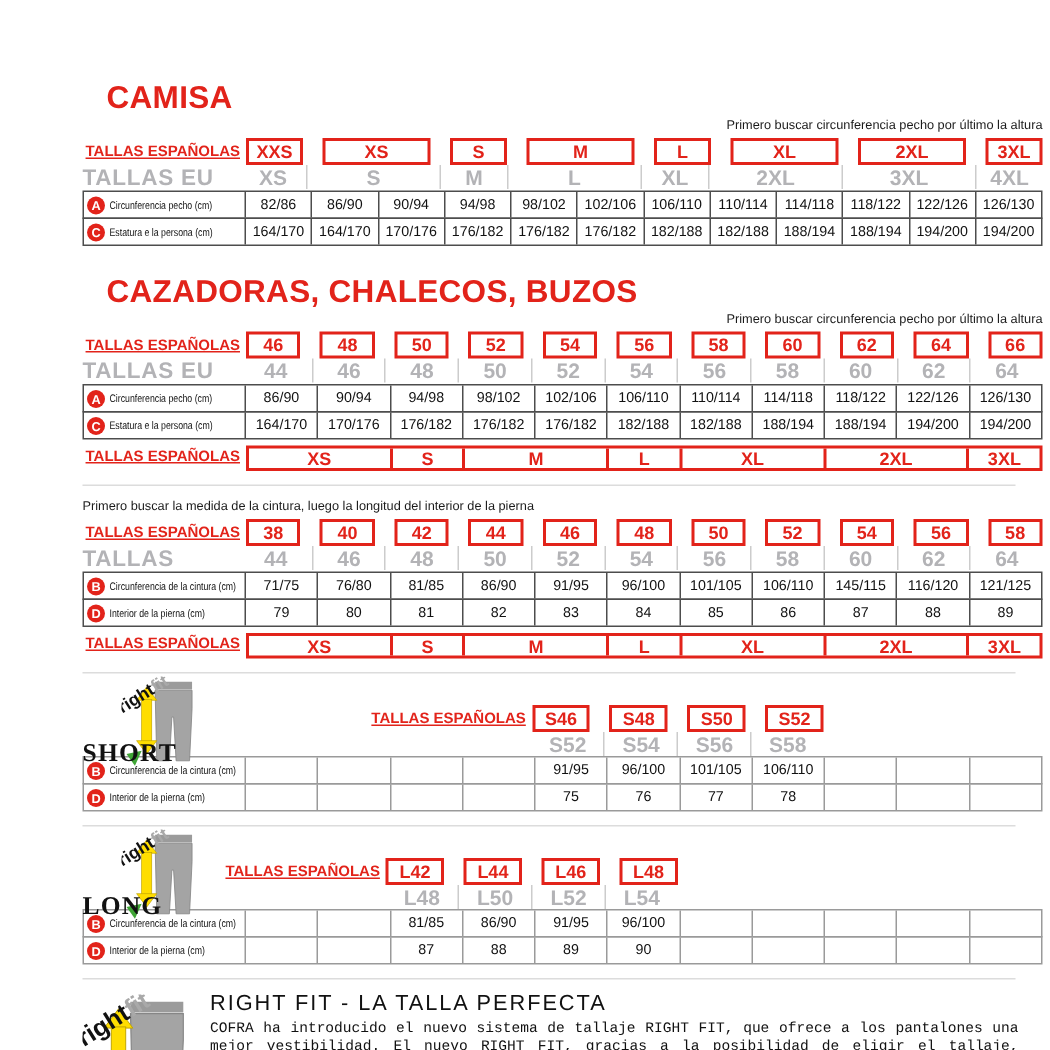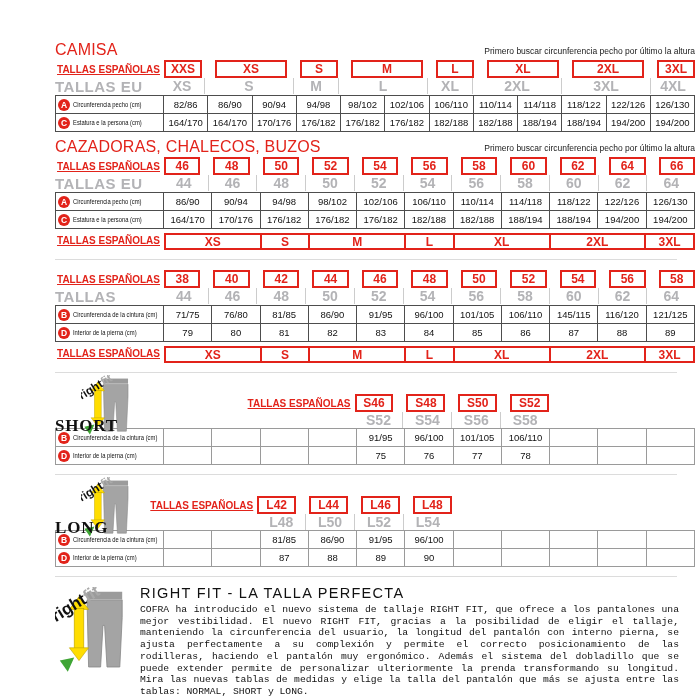--- a/index.html
+++ b/index.html
@@ -3,21 +3,21 @@
 <meta charset="utf-8">
 <style>
   html,body{margin:0;padding:0;background:#fff;}
   .page{position:relative;width:700px;height:700px;background:#fff;overflow:hidden;
         font-family:"Liberation Sans",sans-serif;color:#111;
         --red:#e2231a;--gray:#b3b3b6;--bdark:#4d4d4d;--blite:#a3a3a3;}
   .content{position:absolute;left:55px;top:0;width:640px;}
 
   .sec{margin:0;}
   .sec-head{display:flex;justify-content:space-between;align-items:flex-end;margin-bottom:2px;}
-  .sec-title{margin:0;font-size:16px;font-weight:normal;color:var(--red);letter-spacing:.2px;line-height:16px;}
+  .sec-title{margin:16px;font-size:21px;font-weight:bold;color:var(--red);letter-spacing:.2px;line-height:16px;}
   .sec-note{font-size:8.5px;color:#1a1a1a;padding-bottom:2px;white-space:nowrap;}
 
   .trow{display:flex;align-items:stretch;}
   .lab{width:105px;flex:none;display:flex;align-items:center;}
   .red-lab{justify-content:flex-end;color:var(--red);font-weight:bold;font-size:10px;
            white-space:nowrap;padding-right:4px;text-decoration:underline;}
   .gray-lab{color:var(--gray);font-weight:bold;font-size:15px;letter-spacing:.5px;}
   .cells{flex:1;display:flex;min-width:0;}
 
   .red-boxes{gap:13px;}
@@ -232,20 +232,21 @@
             <div class="scell" style="flex-grow: 2;">2XL</div>
             <div class="scell" style="flex-grow: 1;">3XL</div>
           </div>
     </div>
   </section>
 
   <hr class="sep">
 
   <section class="sec">
     <div class="sec-head">
+      <span class="sec-note">Primero buscar la medida de la cintura, luego la longitud del interior de la pierna</span>
     </div>
     <div class="trow">
       <div class="lab red-lab">TALLAS ESPAÑOLAS</div>
       <div class="cells red-boxes">
 
       <div class="rcell">38</div>
             <div class="rcell">40</div>
             <div class="rcell">42</div>
             <div class="rcell">44</div>
             <div class="rcell">46</div>

